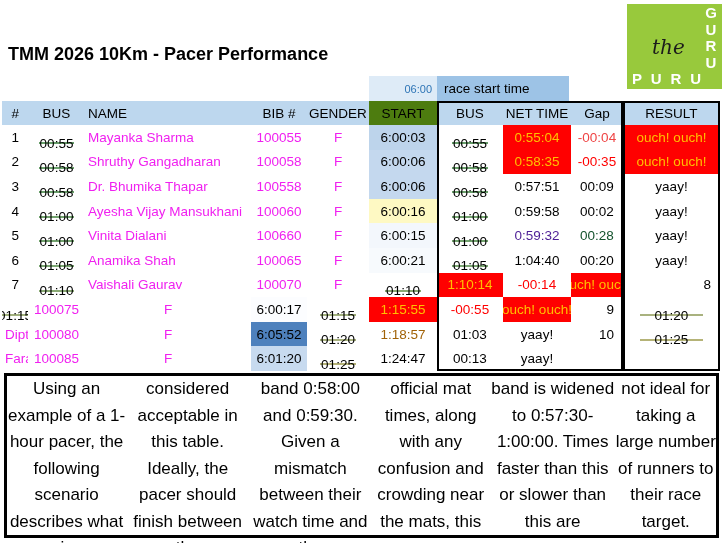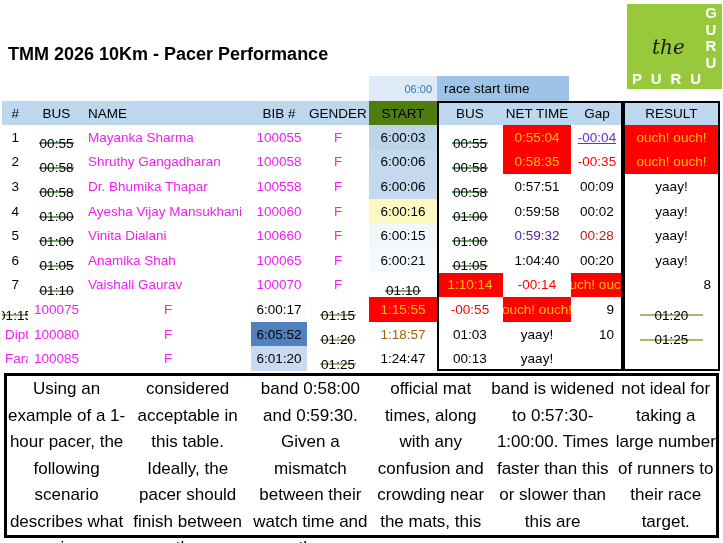--- a/index.html
+++ b/index.html
@@ -93,21 +93,21 @@
         <span class="chip" style="background: rgb(122, 196, 126);">00:55</span>
       </div>
     <div class="c name magenta">Mayanka Sharma</div>
     <div class="c magenta">100055</div>
     <div class="c magenta">F</div>
     <div class="c" style="background: rgb(189, 212, 235);">6:00:03</div>
     <div class="c buscell">
         <span class="chip" style="background: rgb(122, 196, 126);">00:55</span>
       </div>
     <div class="c" style="background: rgb(255, 0, 0); color: rgb(255, 192, 0);">0:55:04</div>
-    <div class="c" style="color: #6d28d9; text-decoration: underline;">-00:04</div>
+    <div class="c" style="color: #ef4444;">-00:04</div>
     <div class="c" style="background: rgb(255, 0, 0); color: rgb(255, 192, 0);">ouch! ouch!</div>
 
     <div class="c num">2</div>
     <div class="c buscell">
         <span class="chip" style="background: rgb(128, 199, 129);">00:58</span>
       </div>
     <div class="c name magenta">Shruthy Gangadharan</div>
     <div class="c magenta">100058</div>
     <div class="c magenta">F</div>
     <div class="c" style="background: rgb(196, 216, 238);">6:00:06</div>
@@ -153,21 +153,21 @@
         <span class="chip" style="background: rgb(139, 202, 133);">01:00</span>
       </div>
     <div class="c name magenta">Vinita Dialani</div>
     <div class="c magenta">100660</div>
     <div class="c magenta">F</div>
     <div class="c" style="background: rgb(243, 247, 252);">6:00:15</div>
     <div class="c buscell">
         <span class="chip" style="background: rgb(139, 202, 133);">01:00</span>
       </div>
     <div class="c" style="background: rgb(255, 255, 255); color: #4c1d95;">0:59:32</div>
-    <div class="c" style="color: #b91c1c;">00:28</div>
+    <div class="c" style="color: #14532d;">00:28</div>
     <div class="c" style="background: rgb(255, 255, 255); color: rgb(0, 0, 0);">yaay!</div>
 
     <div class="c num">6</div>
     <div class="c buscell">
         <span class="chip" style="background: rgb(153, 207, 138);">01:05</span>
       </div>
     <div class="c name magenta">Anamika Shah</div>
     <div class="c magenta">100065</div>
     <div class="c magenta">F</div>
     <div class="c" style="background: rgb(247, 250, 253);">6:00:21</div>

